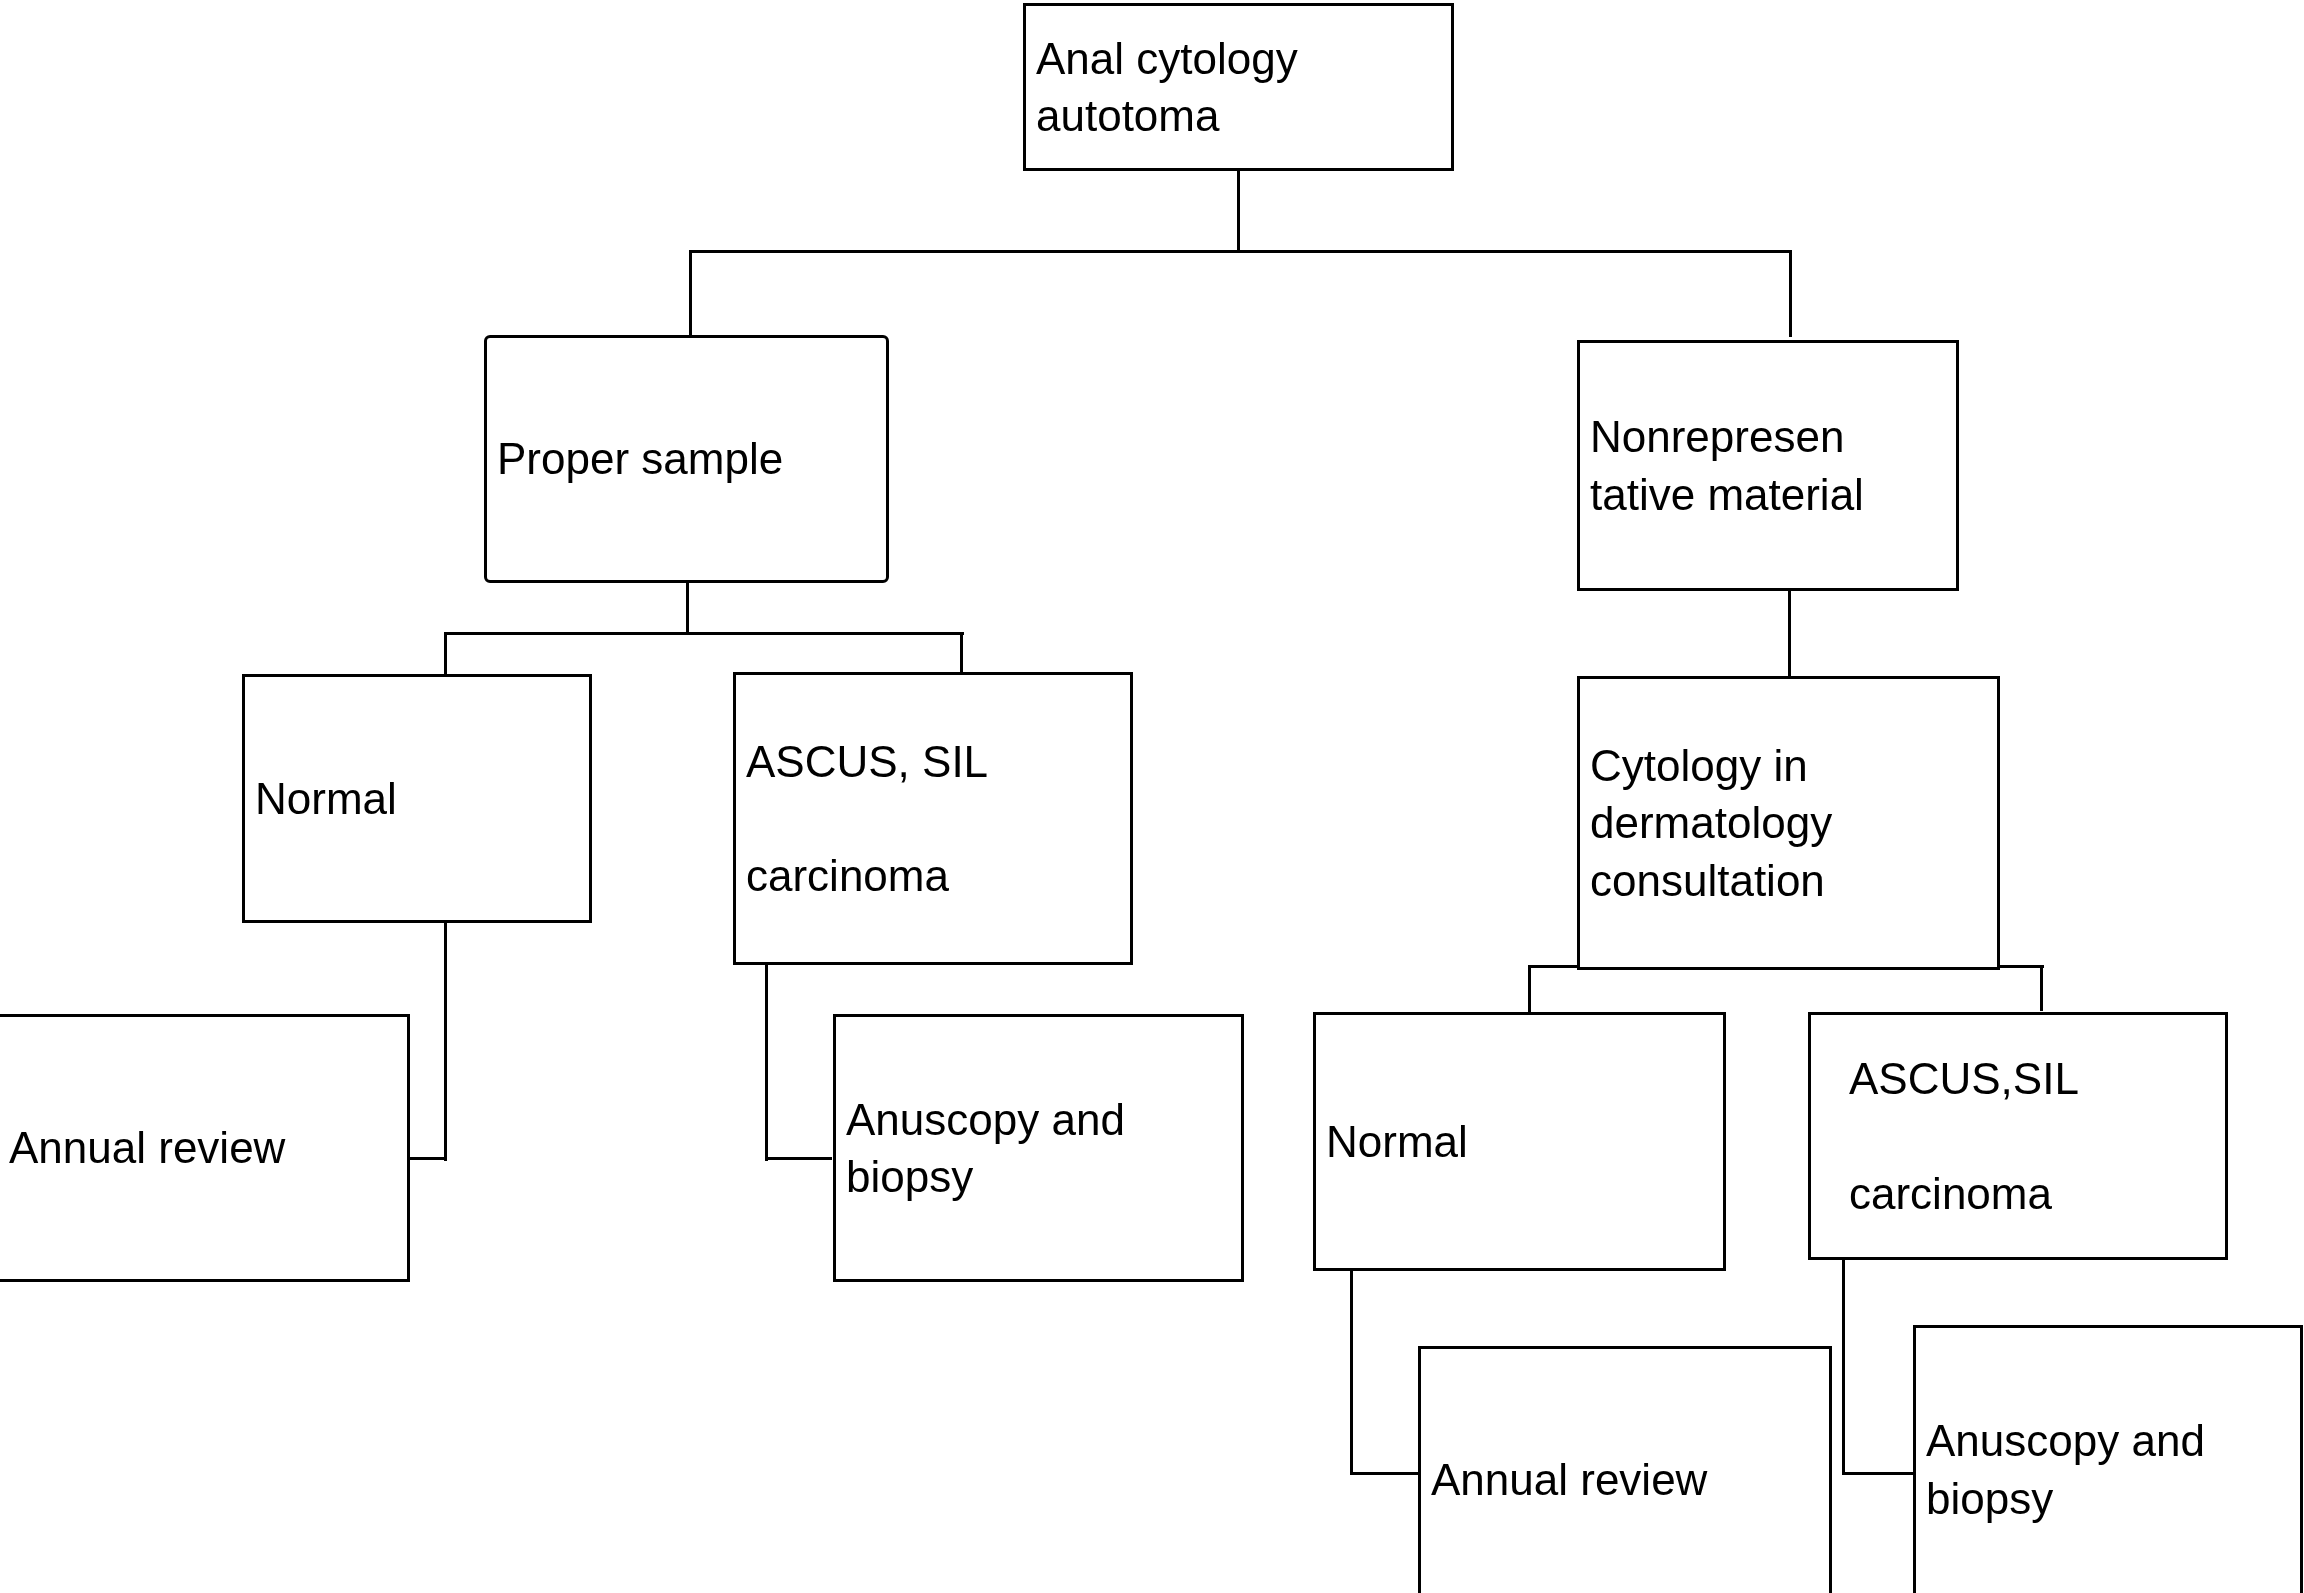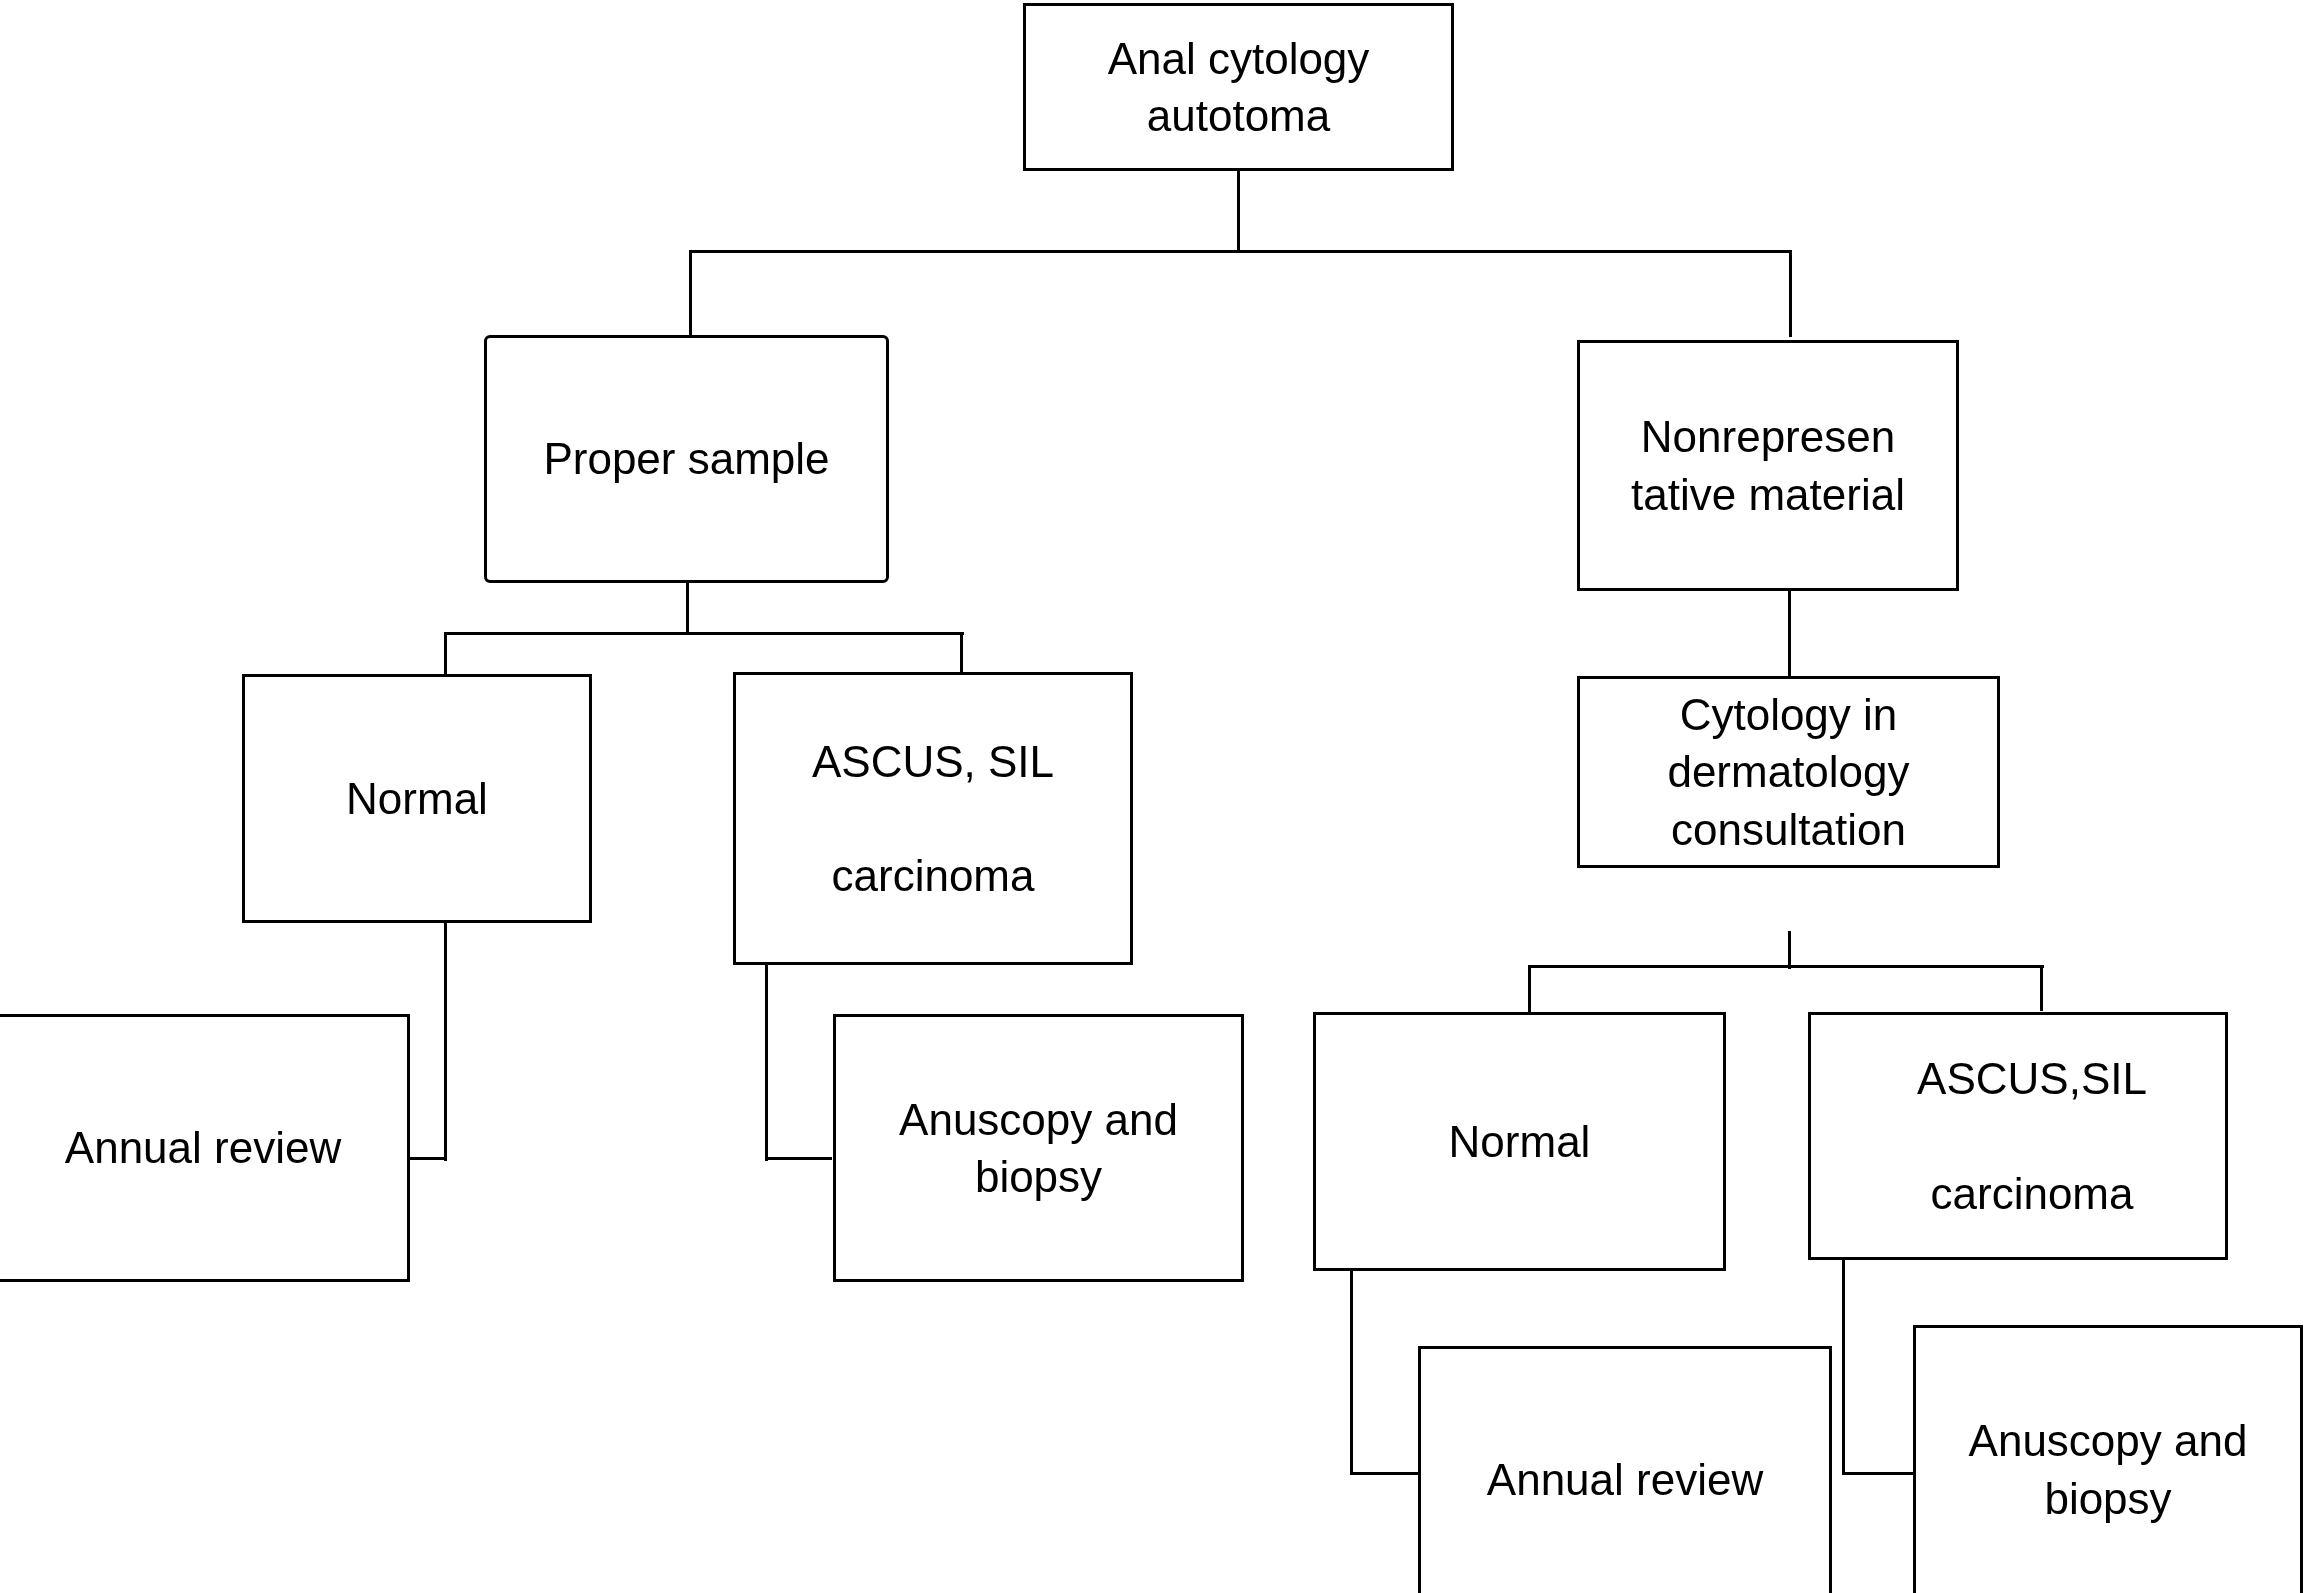--- a/index.html
+++ b/index.html
@@ -16,21 +16,21 @@
     font-family: "Liberation Sans", sans-serif;
   }
   .node {
     position: absolute;
     box-sizing: border-box;
     border: 3px solid #000000;
     background: #ffffff;
     display: flex;
     align-items: center;
     justify-content: center;
-    text-align: center;
+    text-align: left;
     color: #000000;
     font-family: "Liberation Sans", sans-serif;
     font-size: 44px;
     line-height: 1.30;
     z-index: 2;
   }
   .node .label {
     display: block;
     width: 100%;
     padding: 0 10px;
@@ -96,21 +96,21 @@
   <div class="node" style="left:242px; top:674px; width:350px; height:249px;">
     <span class="label">Normal</span>
   </div>
 
   <div class="node" style="left:733px; top:672px; width:400px; height:293px;">
     <span class="label">ASCUS, SIL
 
 carcinoma</span>
   </div>
 
-  <div class="node" style="left:1577px; top:676px; width:423px; height:192px;">
+  <div class="node" style="left:1577px; top:676px; width:423px; height:294px;">
     <span class="label">Cytology in
 dermatology
 consultation</span>
   </div>
 
   <div class="node" style="left:-4px; top:1014px; width:414px; height:268px;">
     <span class="label">Annual review</span>
   </div>
 
   <div class="node" style="left:833px; top:1014px; width:411px; height:268px;">

